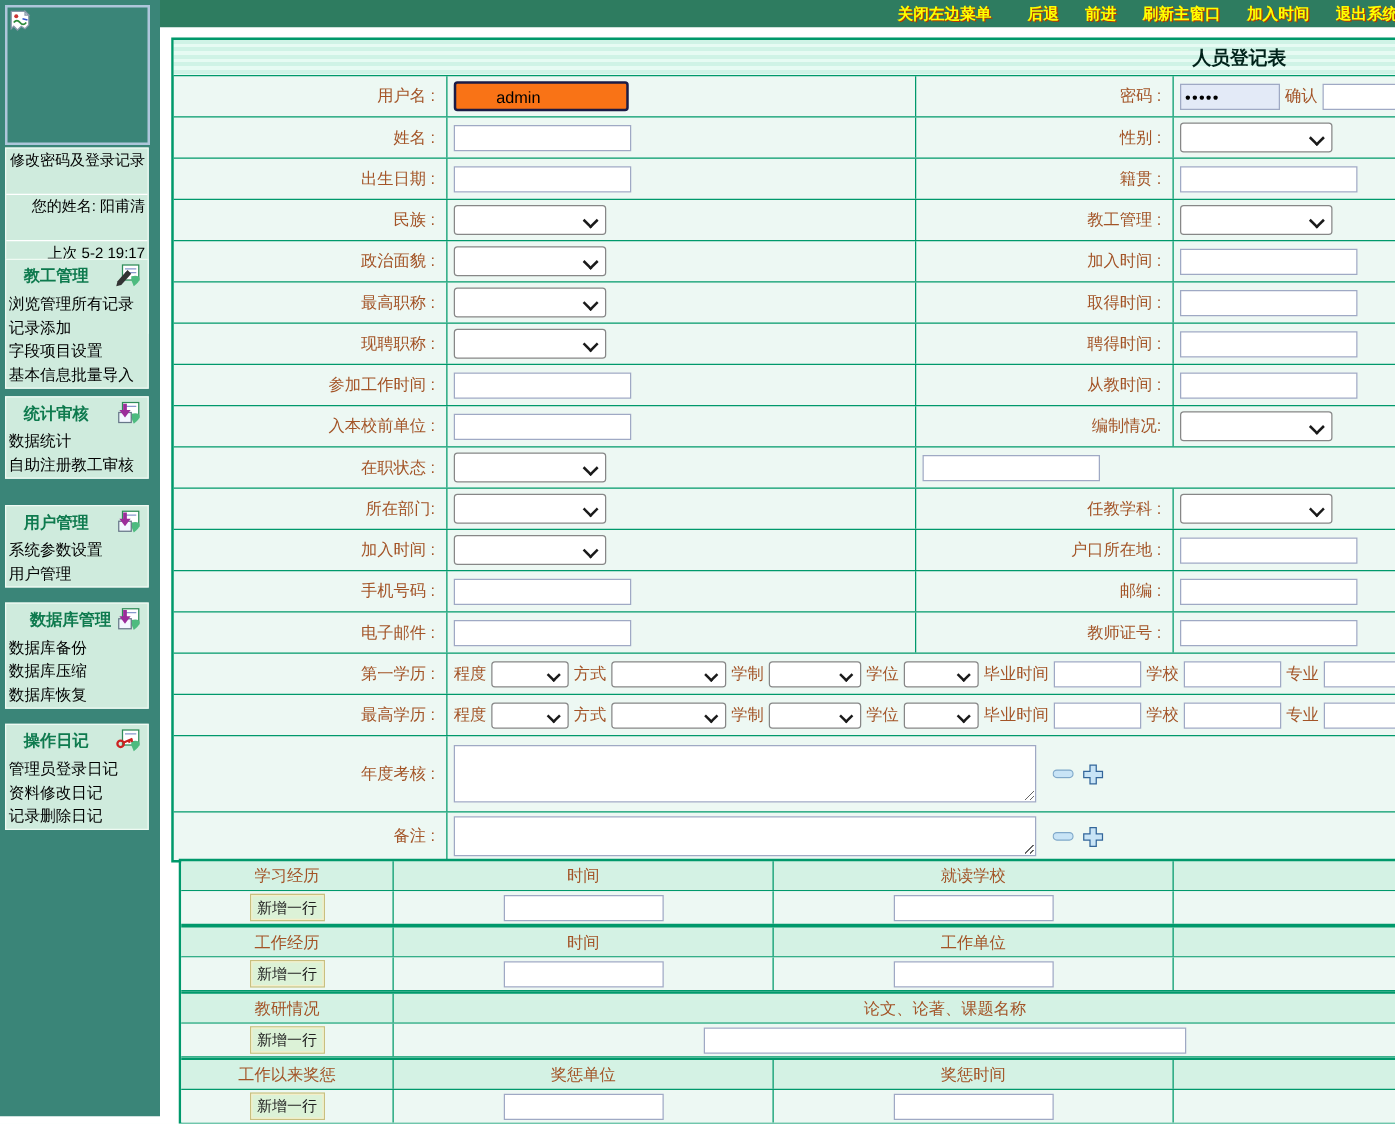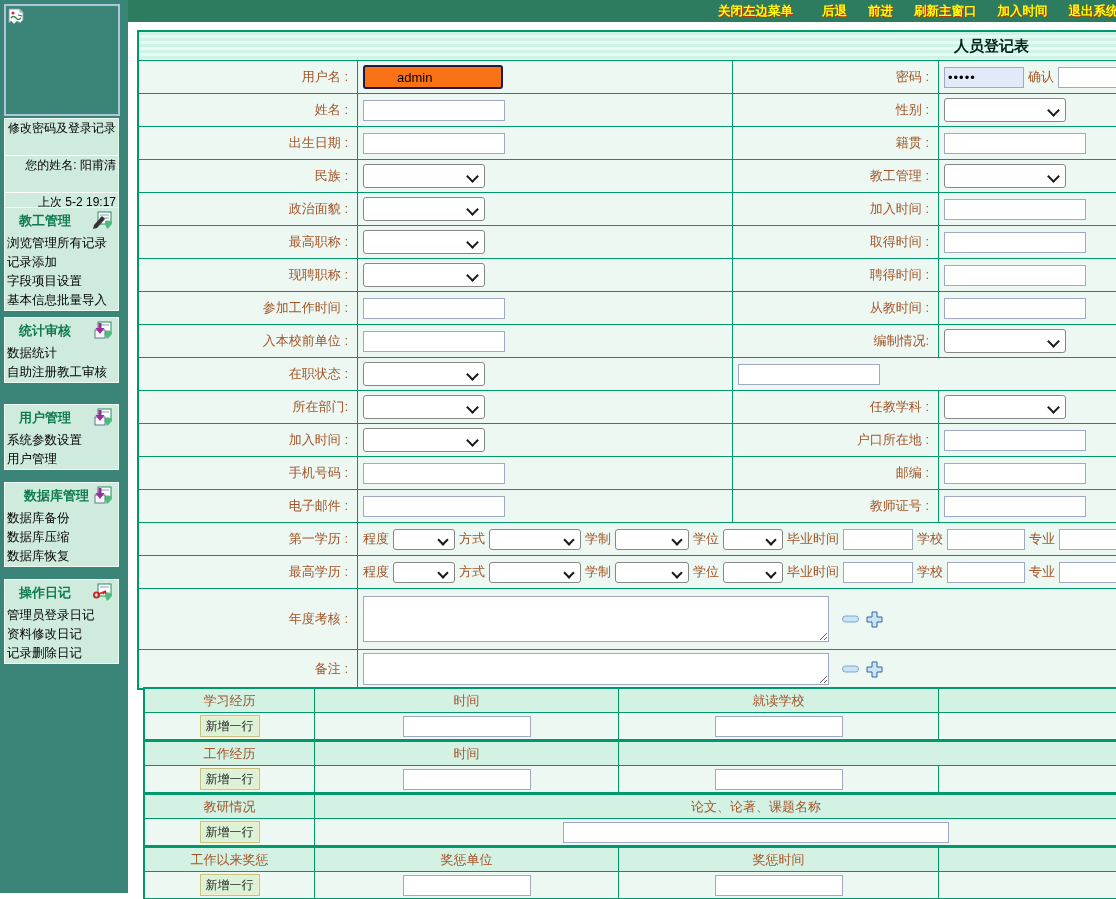--- a/index.html
+++ b/index.html
@@ -481,20 +481,21 @@
           </div>
         <div class="bcell">
             <input class="inp cell" style="">
           </div>
         <div class="bcell"></div>
       </div>
 
       <div class="brow hdr sep">
         <div class="bcell">工作经历</div>
         <div class="bcell">时间</div>
+        <div class="bcell">工作单位</div>
         <div class="bcell"></div>
       </div>
       <div class="brow dat">
         <div class="bcell">
             <div class="addbtn">新增一行</div>
           </div>
         <div class="bcell">
             <input class="inp cell" style="">
           </div>
         <div class="bcell">

